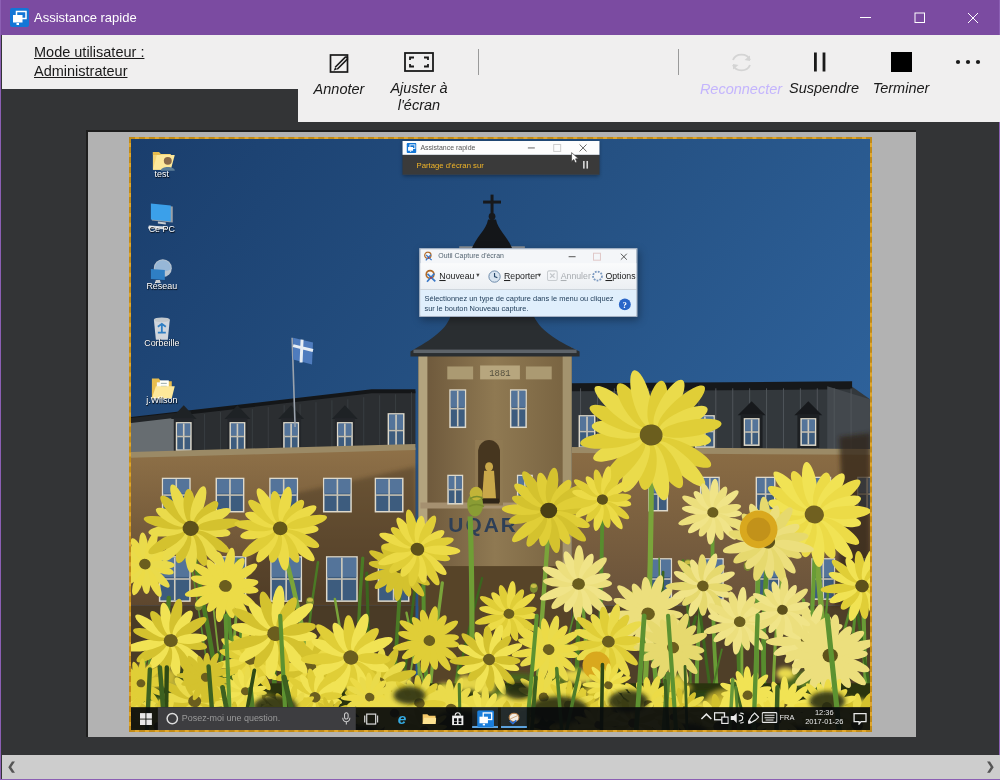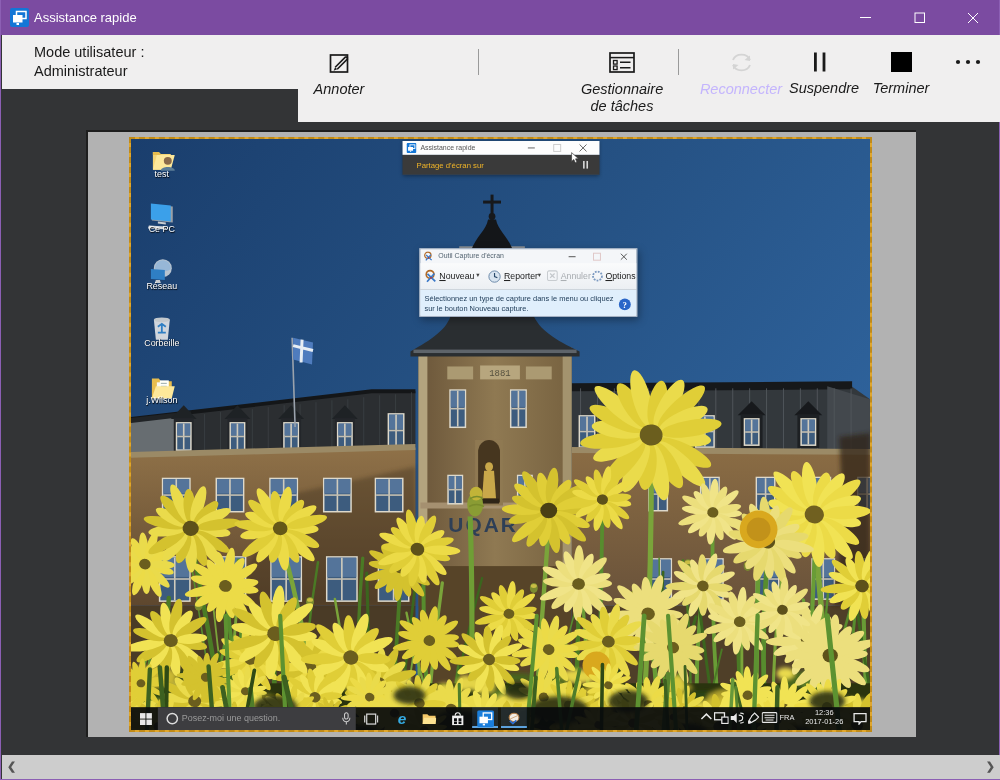--- a/index.html
+++ b/index.html
@@ -2,21 +2,21 @@
 <html><head><meta charset="utf-8"><style>
 * { margin:0; padding:0; box-sizing:border-box; }
 html,body { width:1000px; height:780px; overflow:hidden; font-family:"Liberation Sans",sans-serif; }
 #win { position:relative; width:1000px; height:780px; background:#333436; border-left:1px solid #8c5fb4; border-right:1px solid #8c5fb4; border-bottom:1px solid #8c5fb4; }
 #title { position:absolute; left:0; top:0; width:100%; height:35px; background:#7b4ba1; }
 #title .txt { position:absolute; left:33px; top:10px; font-size:13px; color:#fff; }
 #tico { position:absolute; left:9px; top:8px; }
 .cap { position:absolute; top:0; width:47px; height:35px; }
 #strip { position:absolute; left:1px; top:35px; width:998px; height:54px; background:#f0efef; }
 #panel { position:absolute; left:297px; top:35px; width:702px; height:87px; background:#f0efef; }
-#modeuser { position:absolute; left:33px; top:43px; font-size:14.5px; color:#1a1a1a; line-height:19px; z-index:5; }
+#modeuser { position:absolute; left:33px; top:43px; font-size:14.5px; color:#1a1a1a; line-height:19px; z-index:5;text-decoration:underline; }
 .tb { position:absolute; top:52px; text-align:center; z-index:5;font-style:italic; }
 .tlab { margin-top:4px; font-size:14.5px; color:#1a1a1a; line-height:17px; }
 .vsep { position:absolute; top:49px; width:1px; height:26px; background:#9a9a9a; z-index:5; }
 #dots { position:absolute; left:954px; top:59px; z-index:5; }
 #frame { position:absolute; left:85px; top:130px; width:830px; height:607px; background:#b2b2b2; border-top:2px solid #1e1e1e; border-left:2px solid #1e1e1e; }
 #remote { position:absolute; left:41px; top:5px; width:743px; height:595px; border:2px dashed #c08a18; background:#e0a62c; }
 #rinner { position:absolute; left:0; top:0; width:739px; height:591px; overflow:hidden; }
 #rscale { position:absolute; left:0; top:0; width:743px; height:595px; transform:scale(0.994616,0.993277); transform-origin:0 0; }
 #wall { position:absolute; left:0; top:0; filter:blur(0.45px); }
 .dico { position:absolute; }
@@ -73,31 +73,28 @@
 <div id="modeuser">Mode utilisateur :<br>Administrateur</div>
 <div class="tb" style="left:308px;width:60px">
  <svg width="21" height="21" viewBox="0 0 21 21">
         <rect x="1.5" y="3" width="17" height="17" fill="none" stroke="#1a1a1a" stroke-width="1.7"></rect>
         <path d="M6.2,15.2 L16.8,4.6 M8.2,17.2 L18.8,6.6" stroke="#1a1a1a" stroke-width="1.6" fill="none"></path>
         <path d="M6.1,15.3 L4.6,18.7 L8.1,17.3 Z" fill="#1a1a1a"></path>
         <path d="M16.9,4.5 L18.9,6.5" stroke="#1a1a1a" stroke-width="1.6"></path>
       </svg>
  <div class="tlab">Annoter</div>
 </div>
+<div class="tb" style="left:384px;width:68px">
+ <svg width="30" height="20" viewBox="0 0 30 20">
+        <rect x="1" y="1" width="28" height="18" fill="none" stroke="#1a1a1a" stroke-width="1.8"></rect>
+        <path d="M6,8 L6,5.5 L10,5.5 M20,5.5 L24,5.5 L24,8 M24,12 L24,14.5 L20,14.5 M10,14.5 L6,14.5 L6,12" fill="none" stroke="#1a1a1a" stroke-width="1.8"></path>
+      </svg>
+ <div class="tlab">Ajuster à<br>l'écran</div>
+</div>
 <div class="vsep" style="left:477px"></div>
-<div class="tb" style="left:580px;width:82px">
- <svg width="26" height="21" viewBox="0 0 26 21">
-        <rect x="1" y="1" width="24" height="19" fill="none" stroke="#1a1a1a" stroke-width="1.7"></rect>
-        <path d="M1,5.6 L25,5.6" stroke="#1a1a1a" stroke-width="1.5"></path>
-        <rect x="4.5" y="8.5" width="3.6" height="3.6" fill="none" stroke="#1a1a1a" stroke-width="1.3"></rect>
-        <rect x="4.5" y="14" width="3.6" height="3.6" fill="none" stroke="#1a1a1a" stroke-width="1.3"></rect>
-        <path d="M11,10.3 L21.5,10.3 M11,15.8 L21.5,15.8" stroke="#1a1a1a" stroke-width="1.5"></path>
-      </svg>
- <div class="tlab">Gestionnaire<br>de tâches</div>
-</div>
 <div class="vsep" style="left:677px"></div>
 <div class="tb dis" style="left:695px;width:90px">
  <svg width="25" height="21" viewBox="0 0 25 21">
         <path d="M4,8 A9,8 0 0 1 21,8 M21,13 A9,8 0 0 1 4,13" fill="none" stroke="#d4d4d4" stroke-width="1.9"></path>
         <path d="M21,3.5 L21,9 L15.5,8 Z M4,17.5 L4,12 L9.5,13 Z" fill="#d4d4d4"></path>
       </svg>
  <div class="tlab" style="color:#c4b5fd">Reconnecter</div>
 </div>
 <div class="tb" style="left:788px;width:62px">
  <svg width="14" height="20" viewBox="0 0 14 20">

